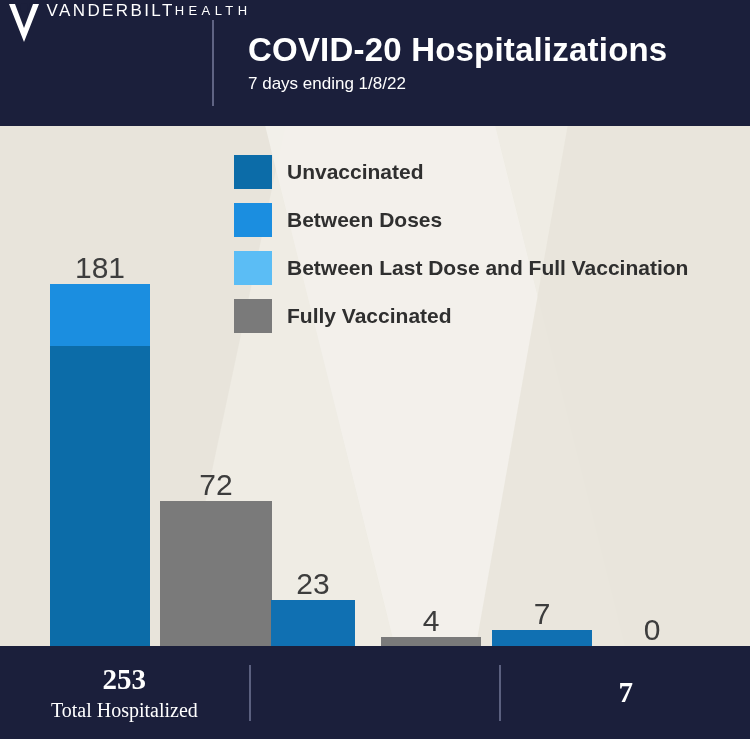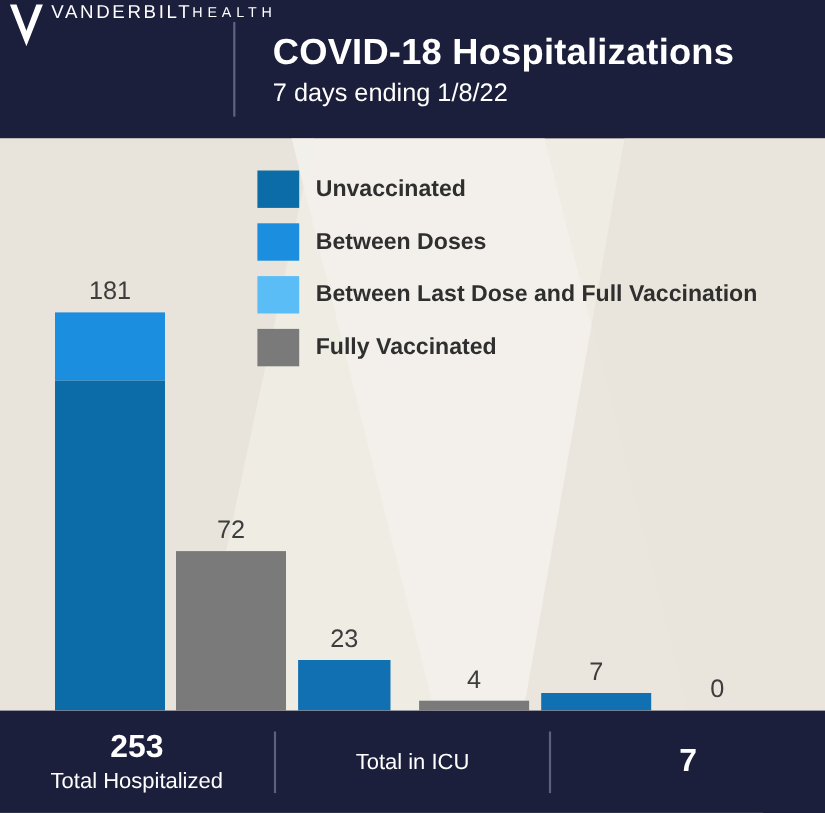--- a/index.html
+++ b/index.html
@@ -65,21 +65,21 @@
     padding-left: 34px;
     color: #ffffff;
   }
   .header-title {
     font-size: 33px;
     font-weight: bold;
     line-height: 1.1;
     letter-spacing: .2px;
   }
   .header-subtitle {
-    font-size: 23px;
+    font-size: 17px;
     margin-top: 7px;
     line-height: 1.1;
     font-weight: normal;
   }
 
   
   .chart-area {
     position: absolute;
     left: 0; top: 126px;
     width: 750px;
@@ -123,21 +123,21 @@
     position: absolute;
     bottom: 0;
   }
   .seg {
     width: 100%;
   }
   .bar-label {
     position: absolute;
     width: 100%;
     text-align: center;
-    font-size: 23px;
+    font-size: 30px;
     color: #3d3d3d;
     font-weight: normal;
   }
 
   
   .legend {
     position: absolute;
     left: 234px;
     top: 29px;
     font-weight: bold;
@@ -161,20 +161,21 @@
 
   
   .footer {
     position: absolute;
     left: 0; top: 646px;
     width: 750px;
     height: 93px;
     background: #1b1f3b;
     display: flex;
     align-items: center;
+    font-family: Liberation Serif, serif;
   }
   .footer-stat {
     flex: 1;
     text-align: center;
     color: #ffffff;
   }
   .footer-value {
     font-size: 29px;
     font-weight: bold;
     line-height: 1.15;
@@ -204,37 +205,37 @@
           <path d="M8 4 L23 42 L38 4 L32 4 L23 28 L14 4 Z" fill="#ffffff"></path>
           <path d="M19 6 C19 14, 27 14, 27 6 C27 2, 19 2, 19 6 Z" fill="#1b1f3b"></path>
           <path d="M16 3 L23 20 L30 3" fill="none" stroke="#1b1f3b" stroke-width="1.2"></path>
         </svg>
       </div>
       <div class="logo-text">VANDERBILT</div>
       <div class="logo-sub">HEALTH</div>
     </div>
     <div class="header-divider"></div>
     <div class="header-titles">
-      <div class="header-title">COVID-18 Hospitalizations</div>
+      <div class="header-title">COVID-20 Hospitalizations</div>
       <div class="header-subtitle">7 days ending 1/8/22</div>
     </div>
   </div>
 
   <div class="chart-area">
     <div class="bg-shape bg-a"></div>
     <div class="bg-shape bg-b"></div>
     <div class="bg-shape bg-c"></div>
 
     <div class="plot" id="plot">
         <div class="bar-group" style="left: 50px; width: 100px; height: 362px;">
           <div class="seg" style="height: 62px; background: rgb(27, 142, 224);"></div>
           <div class="seg" style="height: 300px; background: rgb(12, 108, 168);"></div>
           <div class="bar-label" style="left: 0px; top: -33px;">181</div>
         </div>
-        <div class="bar-group" style="left: 160px; width: 100px; height: 145px;">
+        <div class="bar-group" style="left: 160px; width: 112px; height: 145px;">
           <div class="seg" style="height: 145px; background: rgb(122, 122, 122);"></div>
           <div class="bar-label" style="left: 0px; top: -33px;">72</div>
         </div>
         <div class="bar-group" style="left: 271px; width: 84px; height: 46px;">
           <div class="seg" style="height: 46px; background: rgb(16, 112, 178);"></div>
           <div class="bar-label" style="left: 0px; top: -33px;">23</div>
         </div>
         <div class="bar-group" style="left: 381px; width: 100px; height: 9px;">
           <div class="seg" style="height: 9px; background: rgb(122, 122, 122);"></div>
           <div class="bar-label" style="left: 0px; top: -33px;">4</div>
@@ -268,21 +269,20 @@
       </div>
   </div>
 
   <div class="footer" id="footer">
       <div class="footer-stat">
         <div class="footer-value">253</div>
         <div class="footer-label">Total Hospitalized</div>
       </div>
       <div class="footer-sep"></div>
       <div class="footer-stat">
-        <div class="footer-label">Total in ICU</div>
       </div>
       <div class="footer-sep"></div>
       <div class="footer-stat">
         <div class="footer-value">7</div>
       </div>
     </div>
 
 </div>
 
 </body></html>

